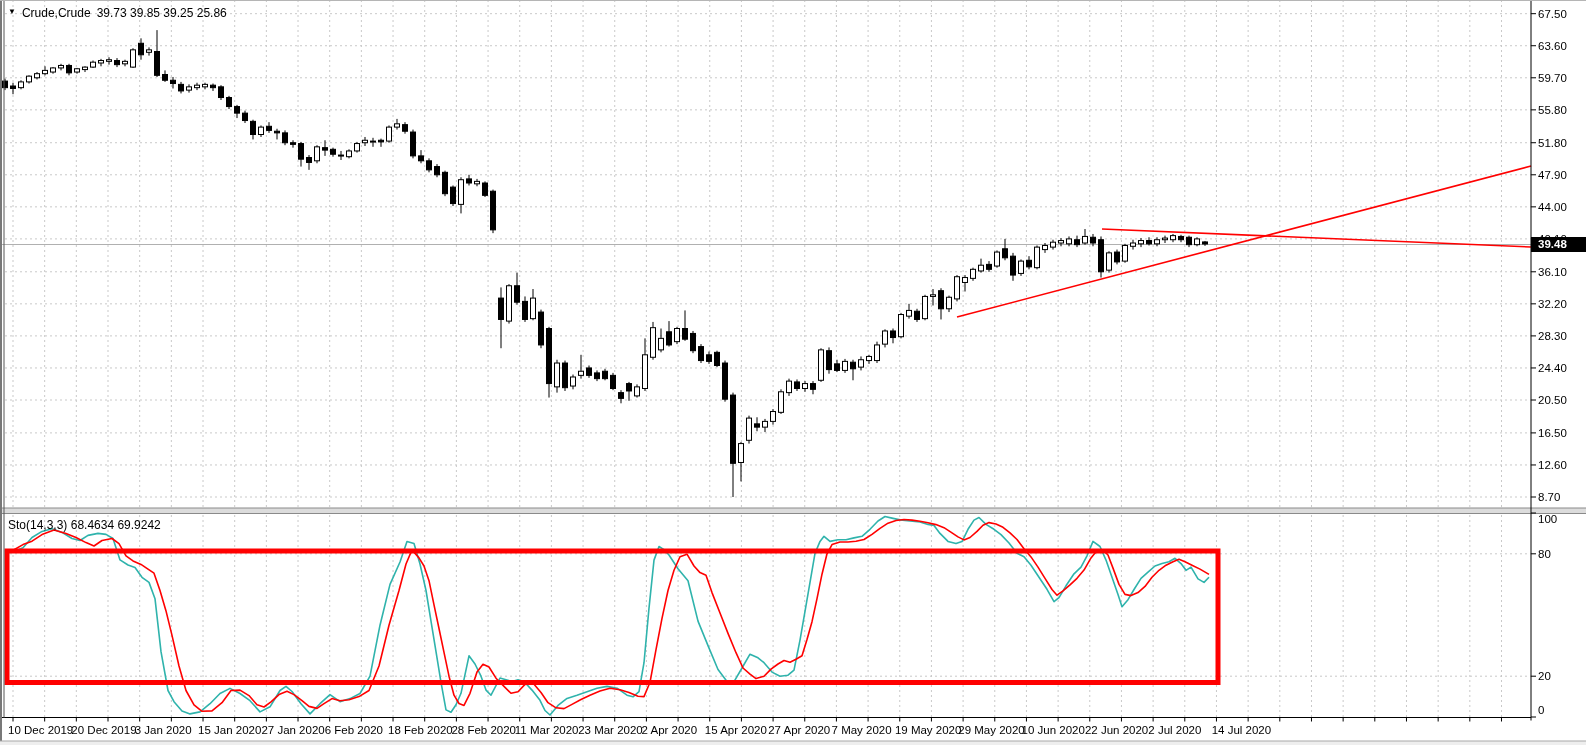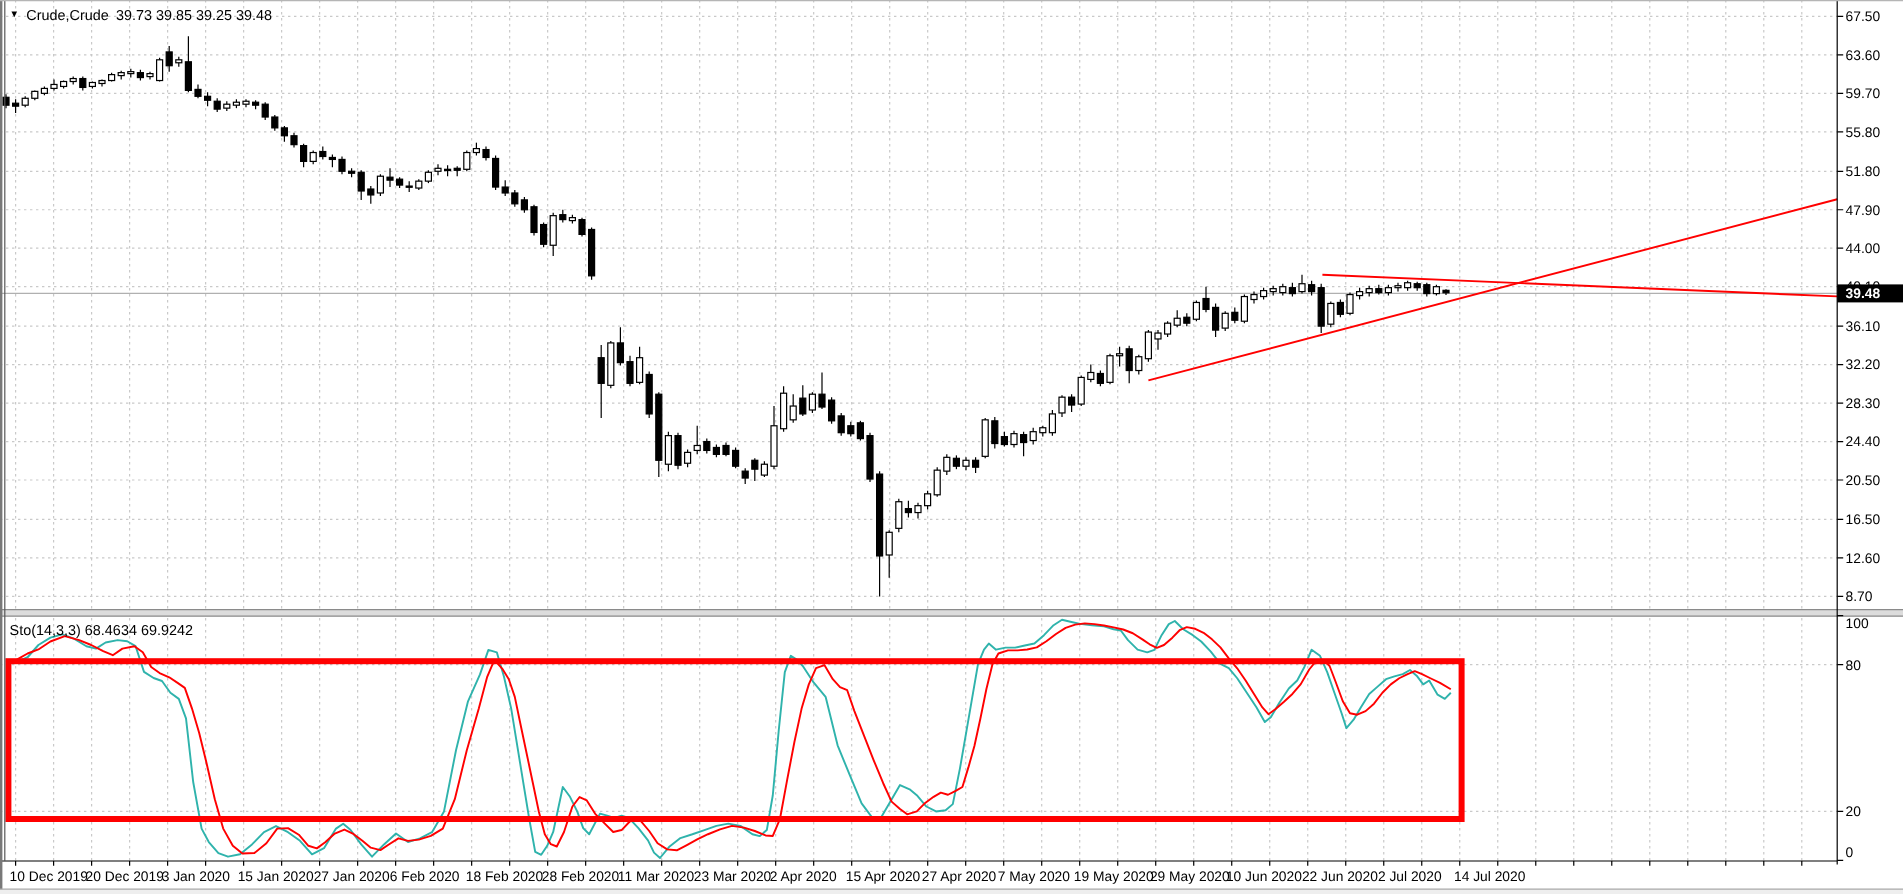--- a/index.html
+++ b/index.html
@@ -825,19 +825,19 @@
       <line x1="1" y1="0" x2="1" y2="745" stroke="#787878" stroke-width="2"></line>
       <line x1="4" y1="0" x2="4" y2="717.5" stroke="#555" stroke-width="1"></line>
       <line x1="0" y1="0.5" x2="1586" y2="0.5" stroke="#b5b5b5" stroke-width="1"></line>
       <rect x="0" y="741" width="1586" height="4" fill="#eeeeee"></rect>
       <line x1="0" y1="741" x2="1586" y2="741" stroke="#a8a8a8" stroke-width="1"></line>
     </svg>
 
   <div class="overlay-label symbol-label">
     <span class="dd-icon">▼</span>
     <span>Crude,Crude</span>
-    <span>39.73 39.85 39.25 39.48</span>
+    <span>39.73 39.85 39.25 25.86</span>
   </div>
 
   <div class="overlay-label sto-panel-label">
     <span>Sto(14,3,3) 68.4634 69.9242</span>
   </div>
 </div>
 
 </body></html>

